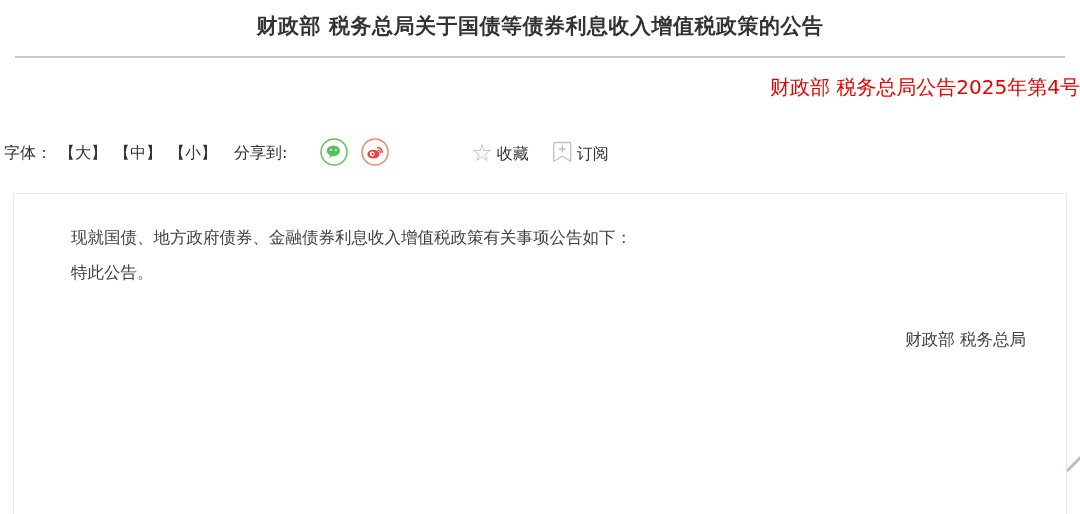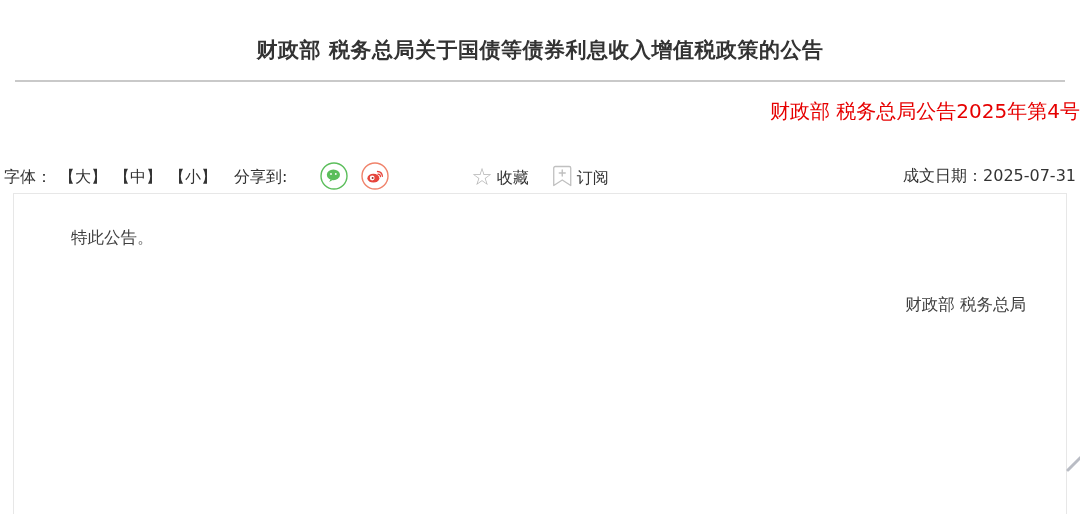--- a/index.html
+++ b/index.html
@@ -9,21 +9,21 @@
     overflow: hidden;
     font-family: "DejaVu Sans", "Liberation Sans", sans-serif;
     color: #333333;
     position: relative;
   }
   .doc-title {
     text-align: center;
     font-size: 21px;
     font-weight: bold;
     color: #333333;
-    padding-top: 36px;
+    padding-top: 12px;
     letter-spacing: 0.5px;
   }
   .title-divider {
     margin: 16px 15px 0 15px;
     border: none;
     border-top: 2px solid #c9c9c9;
     height: 0;
   }
   .doc-number {
     text-align: right;
@@ -162,26 +162,24 @@
       <span>
         <svg width="22" height="24" viewBox="0 0 22 24">
           <path d="M4 2.5 h14 a1.5 1.5 0 0 1 1.5 1.5 v17.5 l-8.5 -5.5 -8.5 5.5 V4 a1.5 1.5 0 0 1 1.5 -1.5 Z" fill="none" stroke="#c0c0c0" stroke-width="1.3" stroke-linejoin="round"></path>
           <path d="M11 6 v6 M8 9 h6" stroke="#c0c0c0" stroke-width="1.4" stroke-linecap="round"></path>
         </svg>
       </span>
       <span>订阅</span>
     </button>
   </div>
 
-  <div class="toolbar-right">
-    <span>成文日期：</span><span>2025-07-31</span>
-  </div>
 </div>
 
 <div class="content-box">
+  <p>现就国债、地方政府债券、金融债券利息收入增值税政策有关事项公告如下：</p>
   <p>特此公告。</p>
   <div class="signature">
     <div>财政部 税务总局</div>
 
   </div>
 </div>
 
 <div class="back-to-top">
   <svg width="40" height="40" viewBox="0 0 40 40">
     <path d="M2 26 L20 8 L38 26" fill="none" stroke="#b9bcc4" stroke-width="3" stroke-linecap="round" stroke-linejoin="round"></path>

